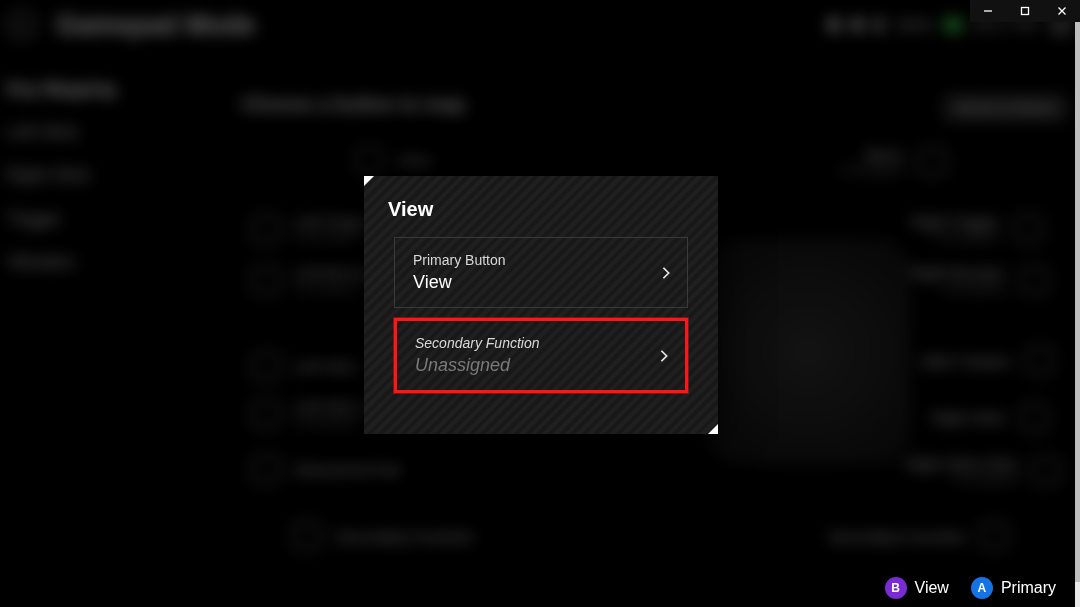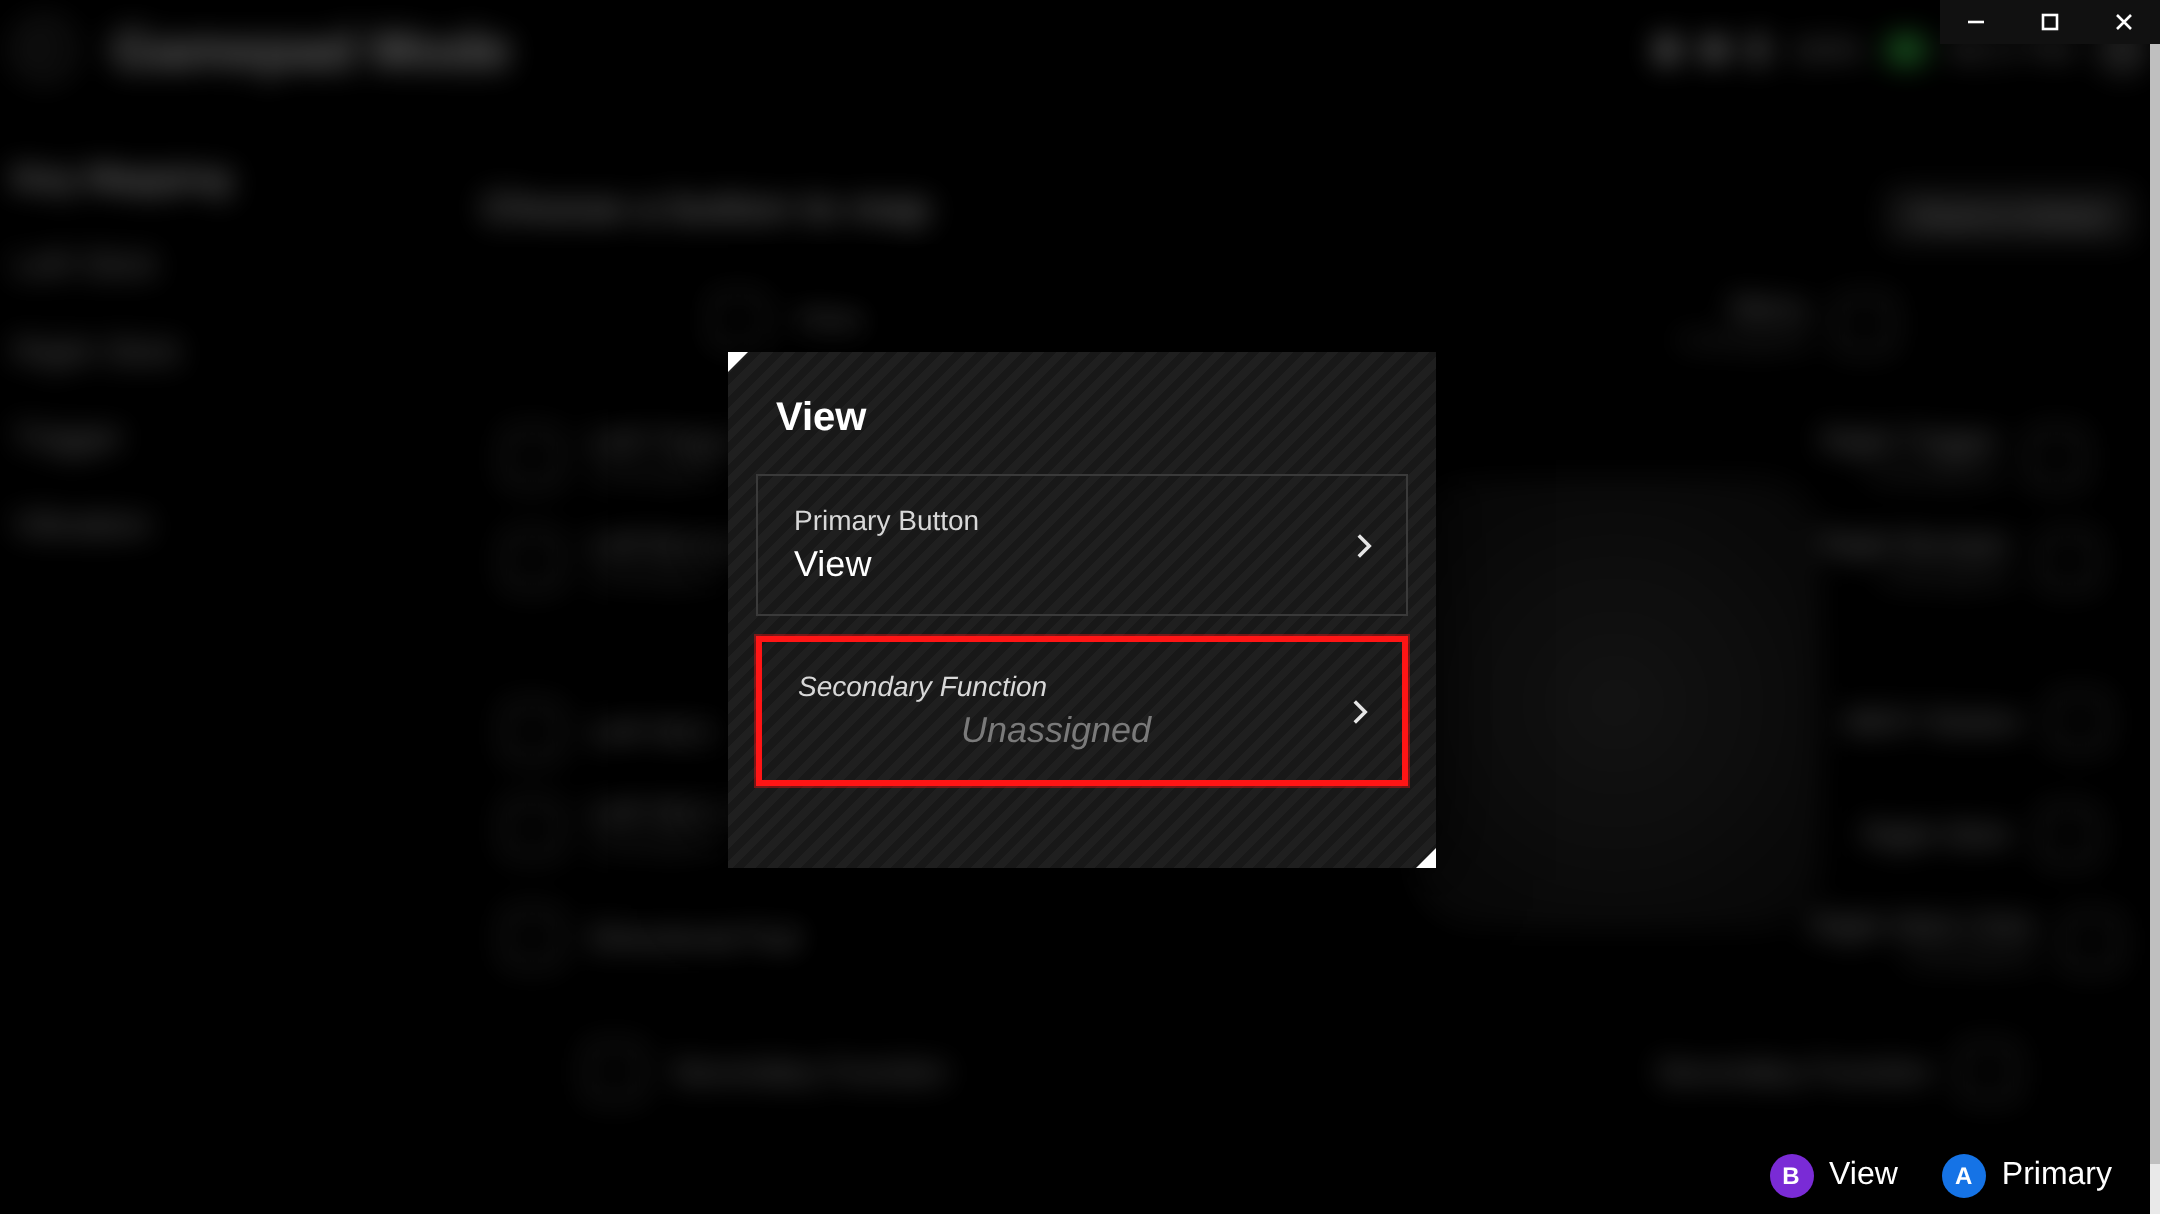--- a/index.html
+++ b/index.html
@@ -64,26 +64,26 @@
     z-index:100; padding:16px 14px 18px 14px;
     box-shadow: 0 6px 40px rgba(0,0,0,0.85);
   }
   .modal .corner { position:absolute; width:0; height:0; }
   .modal .c-tl { top:0; left:0; border-top:10px solid #fff; border-right:10px solid transparent;}
   .modal .c-br { bottom:0; right:0; border-bottom:10px solid #fff; border-left:10px solid transparent;}
   .modal-title { color:#fff; font-size:20px; font-weight:700; margin:6px 0 16px 10px;}
 
   .option {
     position:relative;
-    border:1px solid #3a3a3a; padding:14px 44px 14px 18px; margin:10px 0;
+    border:1px solid #3a3a3a; padding:14px 44px 14px 18px; margin:10px 16px;
     cursor:pointer;
   }
   .option .ol { font-size:14px; color:#d8d8d8; }
   .option .ov { font-size:18px; color:#fff; margin-top:4px;}
-  .option .ov.unassigned { color:#7a7a7a;text-align:center;}
+  .option .ov.unassigned { color:#7a7a7a;}
   .option .chev { position:absolute; right:14px; top:50%; transform:translateY(-50%); width:14px; height:14px;}
   .option .chev svg { width:14px; height:14px; stroke:#e6e6e6; stroke-width:2; fill:none;}
 
   .option.highlight {
     border:3px solid #ff1515;
     box-shadow: 0 0 0 1px rgba(255,20,20,0.4);
     font-style: italic;
   }
 
   

